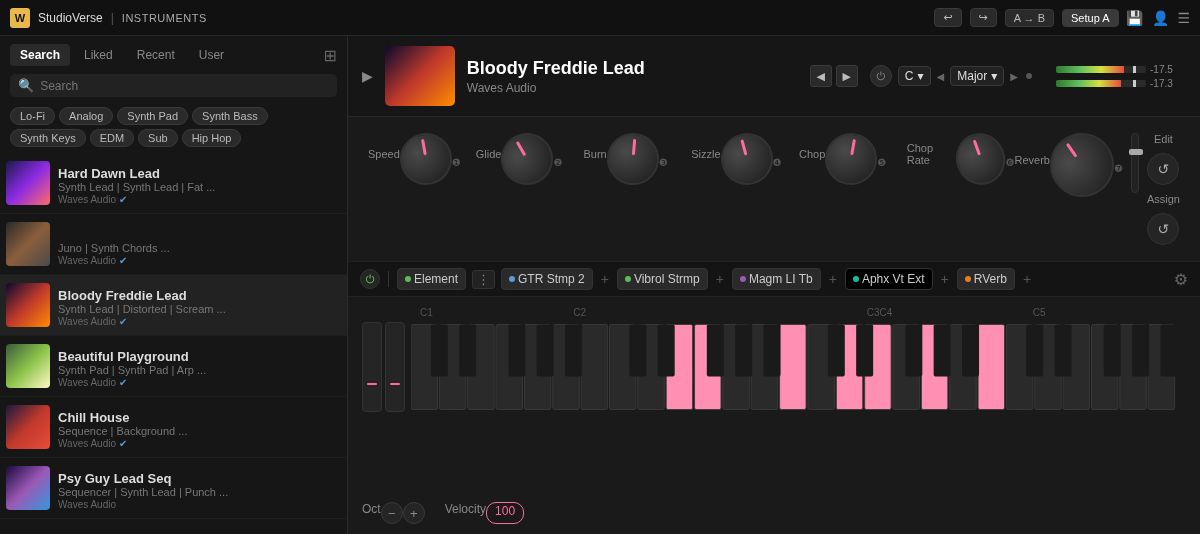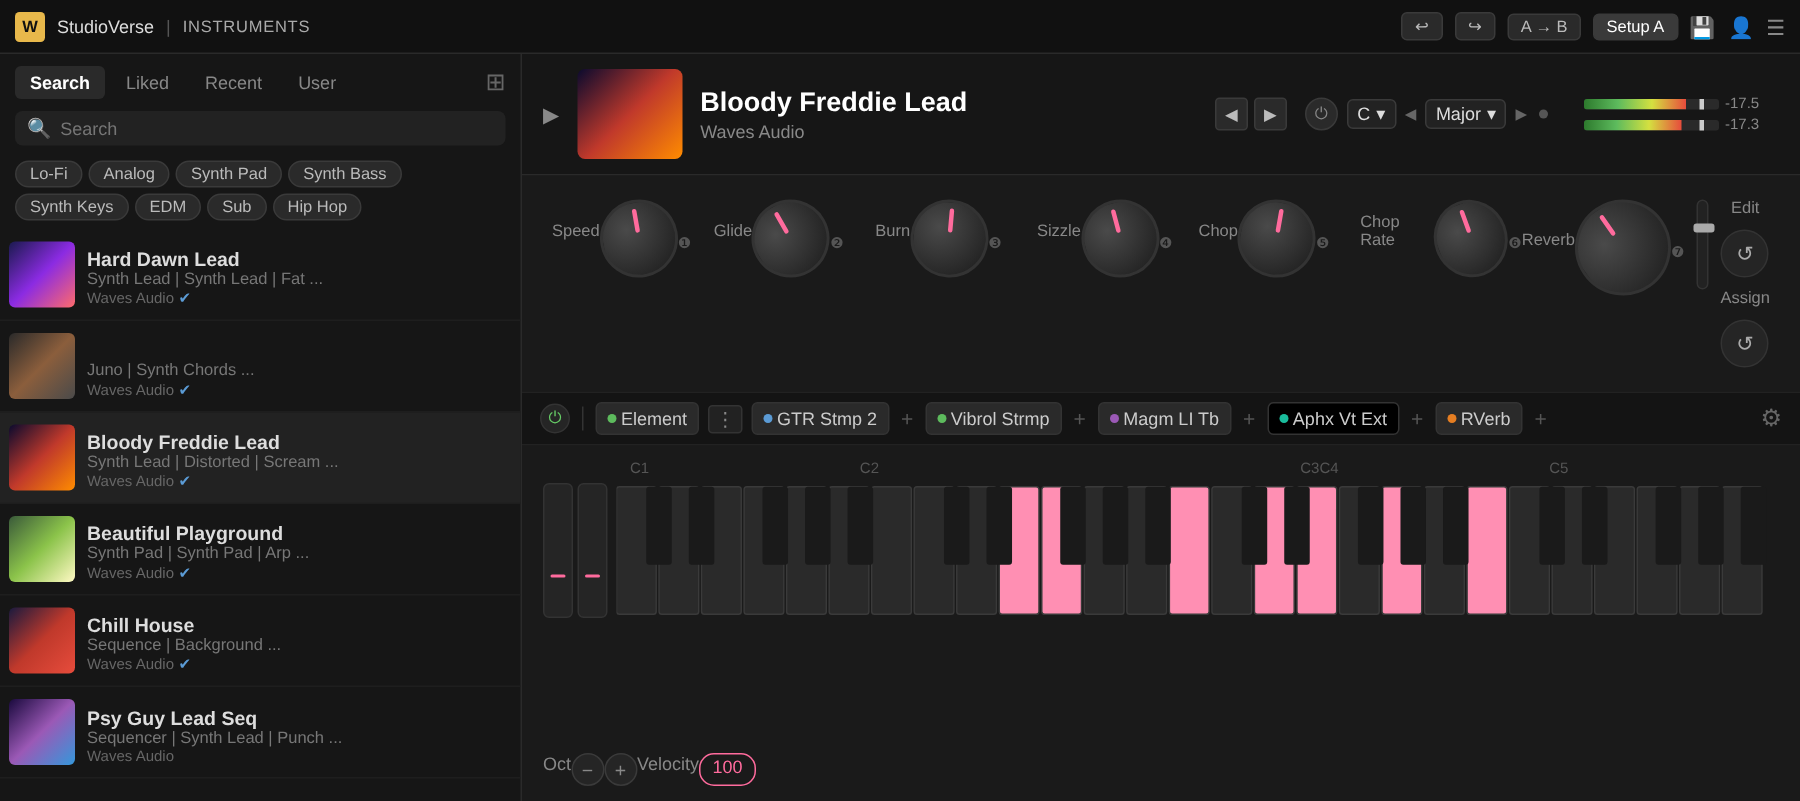--- a/index.html
+++ b/index.html
@@ -425,21 +425,21 @@
     .oct-btn {
       width: 22px; height: 22px;
       border-radius: 50%;
       background: #252525;
       border: 1px solid #3a3a3a;
       color: #888;
       display: flex; align-items: center; justify-content: center;
       cursor: pointer;
       font-size: 13px;
     }
-    .velocity-label { font-size: 12px; color: #888; }
+    .velocity-label { font-size: 12px; color: #888; margin-left: 20px; }
     .velocity-val {
       background: transparent;
       border: 1px solid #ff6b9d;
       border-radius: 10px;
       color: #ff6b9d;
       padding: 1px 8px;
       font-size: 12px;
     }
   </style>
 </head>

